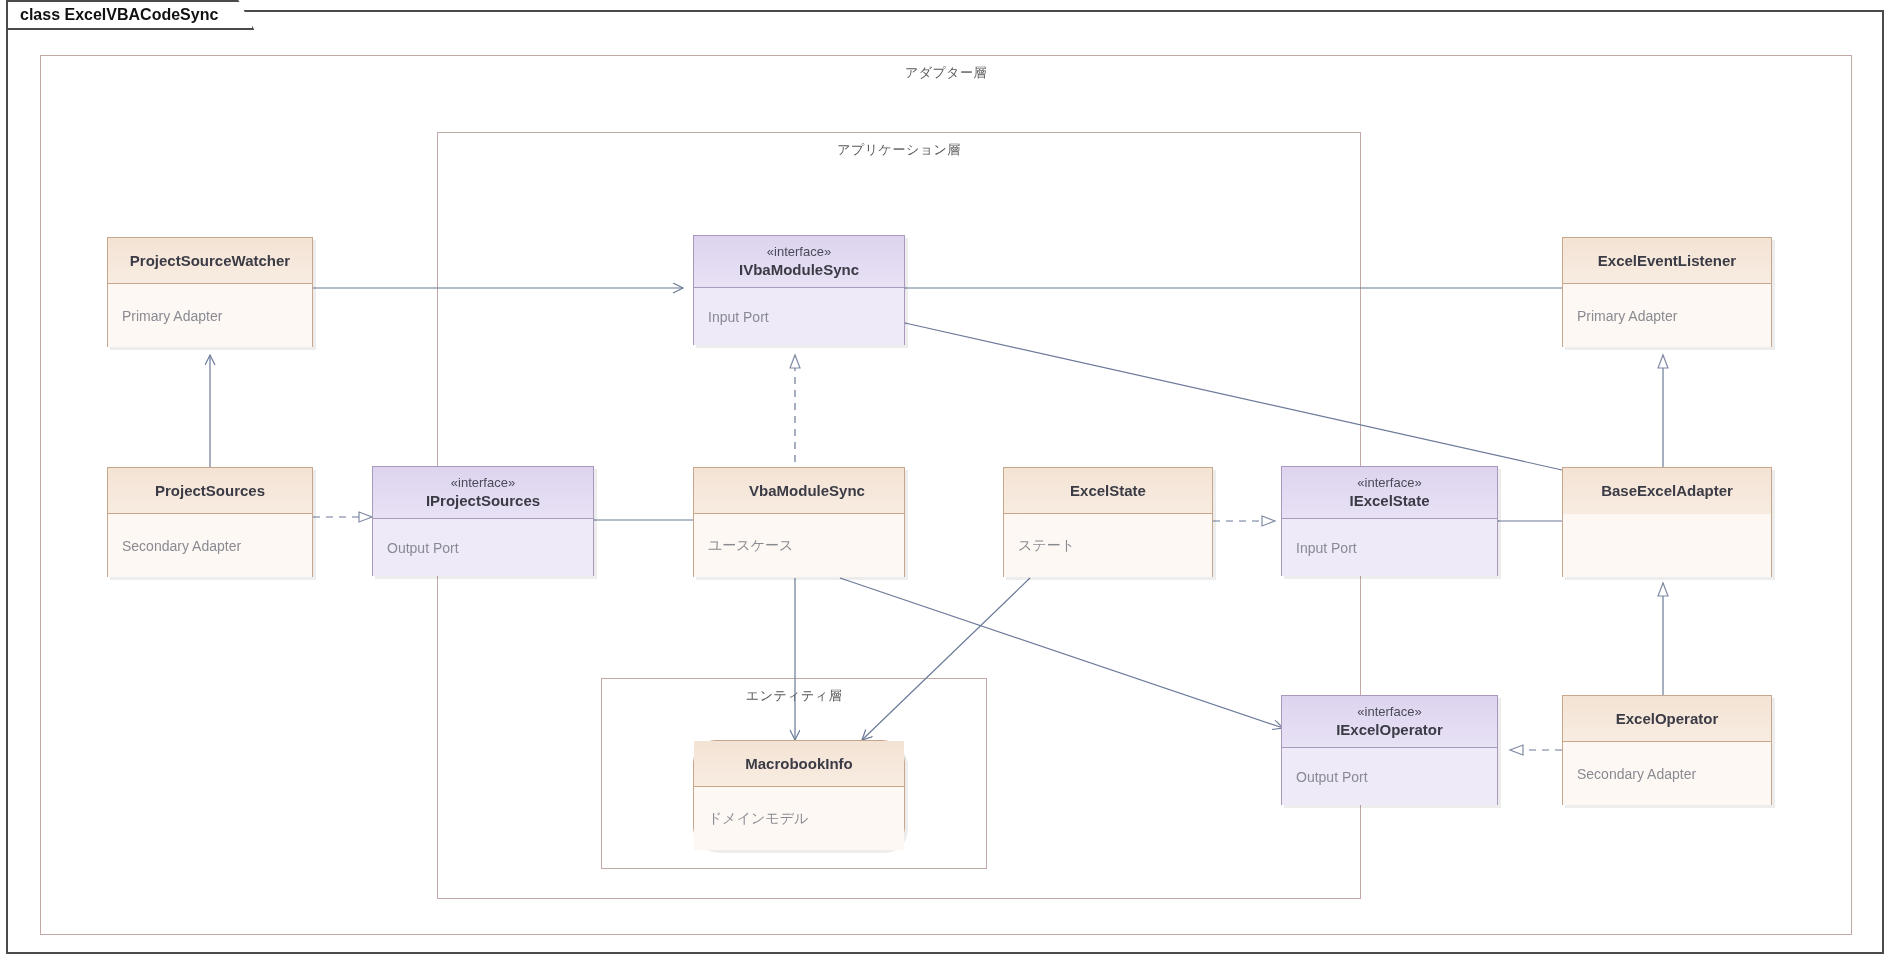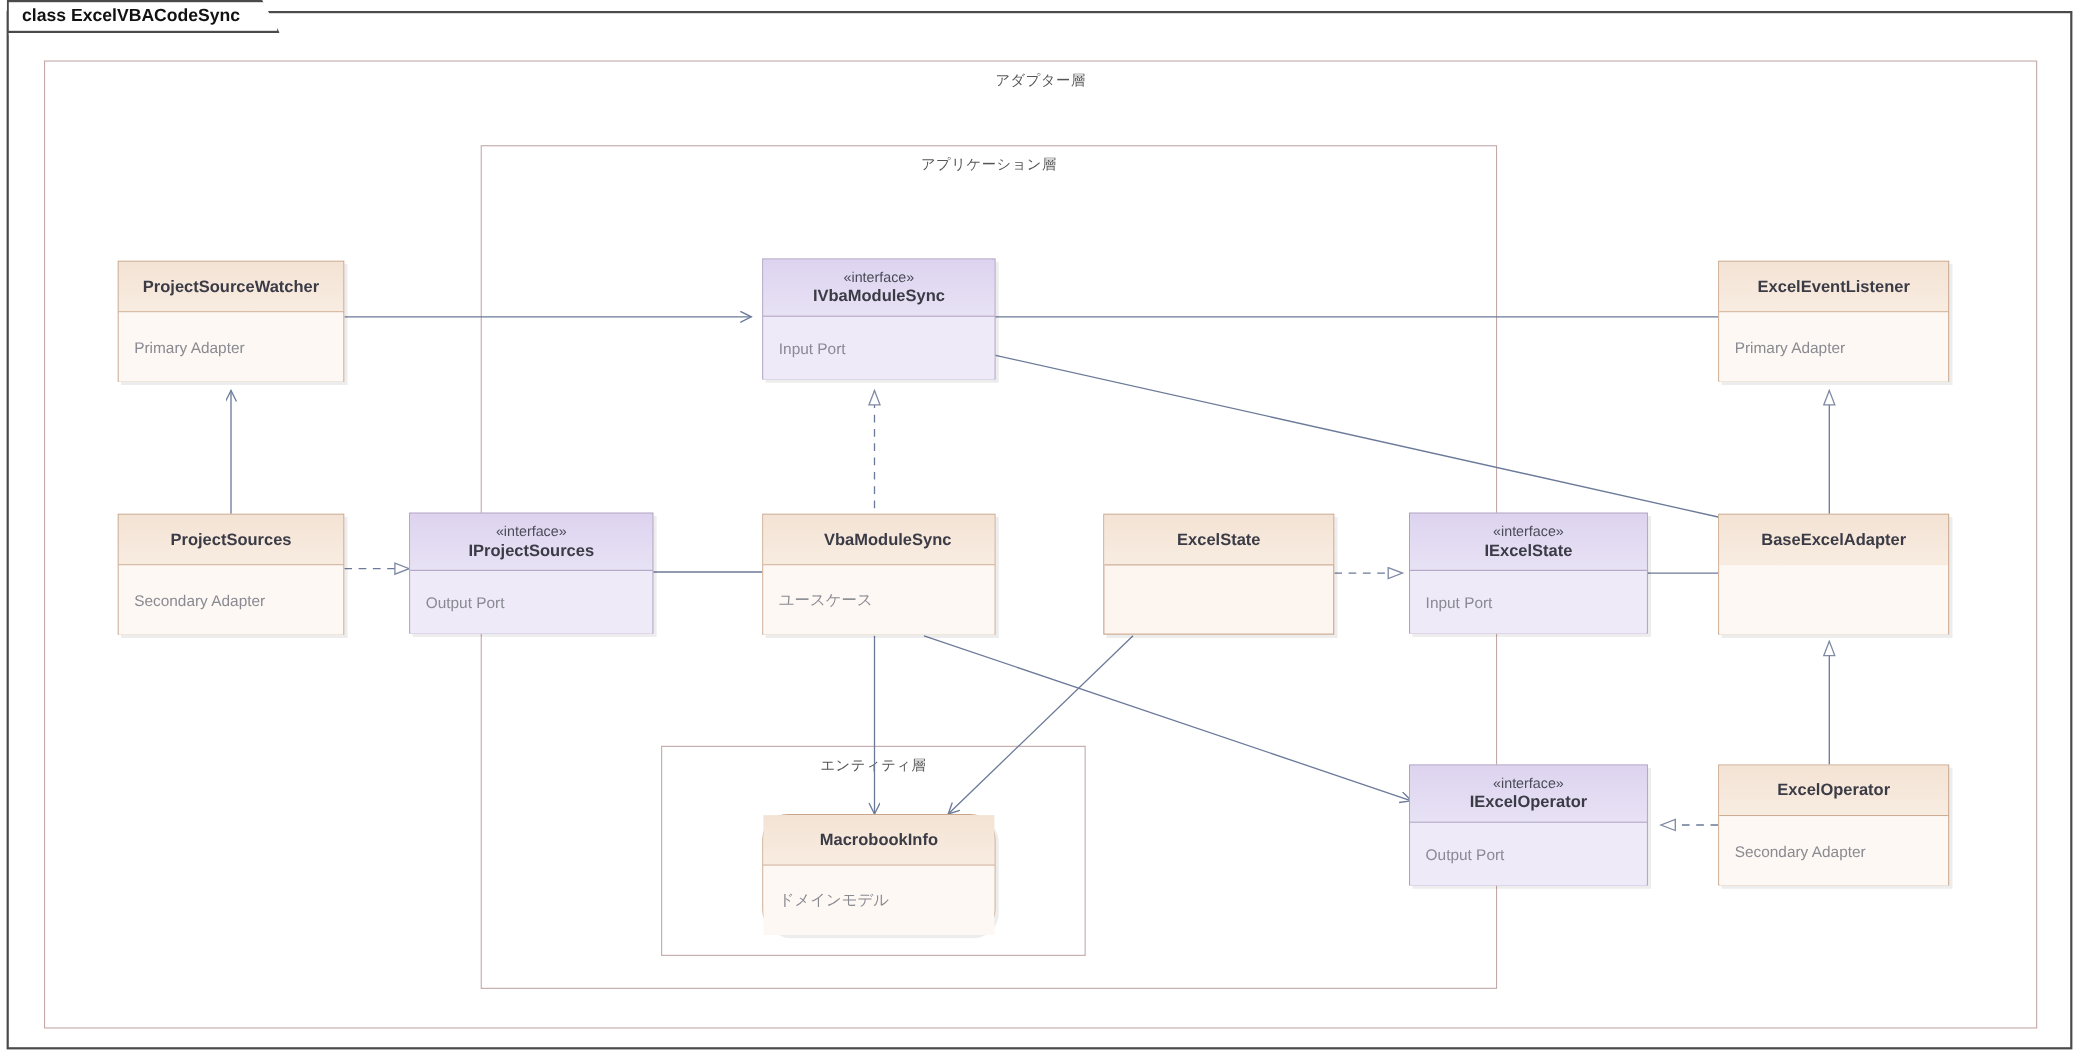--- a/index.html
+++ b/index.html
@@ -272,20 +272,23 @@
     </div>
     <div class="body" style="height:63px;">
       <span>ユースケース</span>
     </div>
   </div>
 
   <div class="node cls" style="left:1003px; top:467px; width:210px; height:110px;">
     <div class="hdr" style="height:46px;">
       <span class="nm">ExcelState</span>
     </div>
+    <div class="body" style="height:63px;">
+      <span>ステート</span>
+    </div>
   </div>
 
   <div class="node iface" style="left:1281px; top:466px; width:217px; height:110px;">
     <div class="hdr" style="height:52px;">
       <span class="stereo">«interface»</span>
       <span class="nm">IExcelState</span>
     </div>
     <div class="body" style="height:57px;">
       <span>Input Port</span>
     </div>

